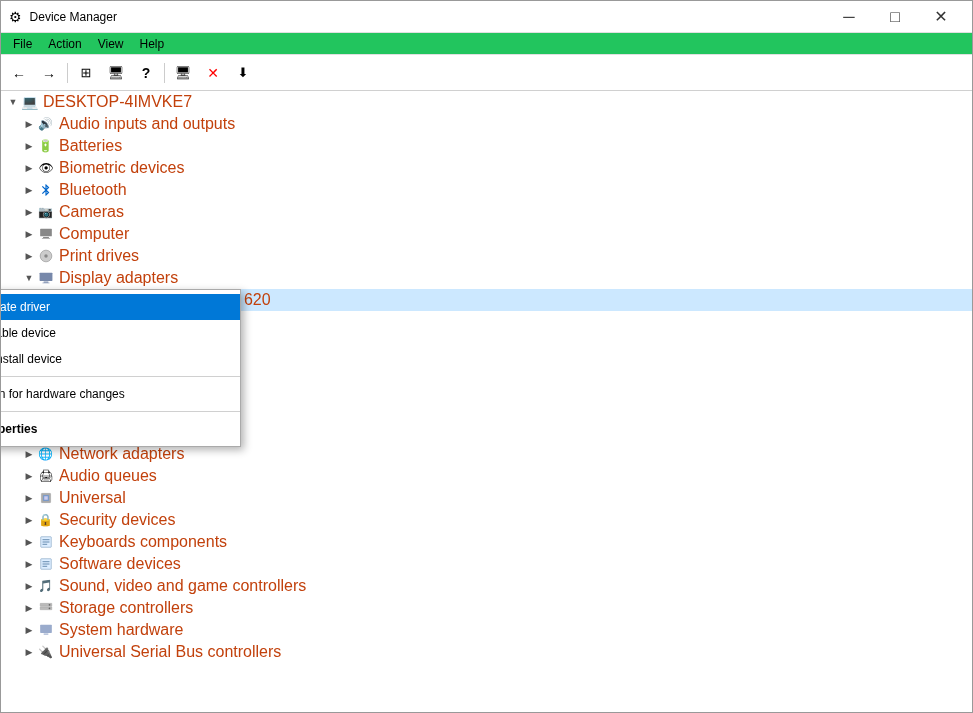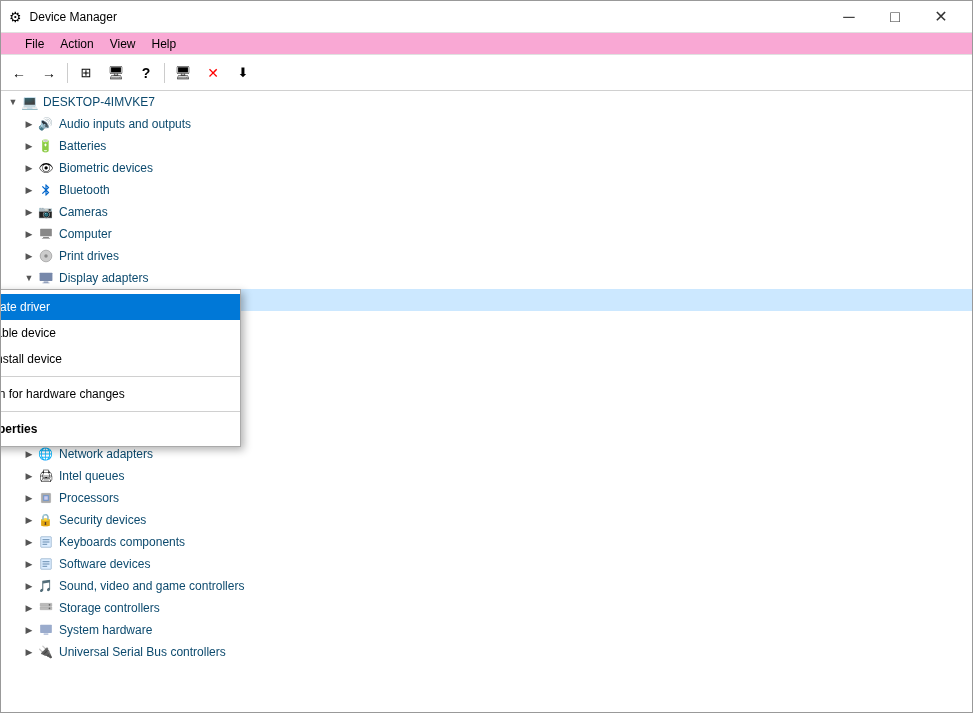--- a/index.html
+++ b/index.html
@@ -51,22 +51,22 @@
       display: flex;
       align-items: center;
       justify-content: center;
       font-size: 16px;
       color: #333;
     }
     .menu-bar {
       height: 22px;
       display: flex;
       align-items: center;
-      padding: 0 16px;
-      background: #f9a8d4;
+      padding: 0 4px;
+      background: #22c55e;
       border-bottom: 1px solid #e0e0e0;
     }
     .menu-item {
       padding: 2px 8px;
       cursor: pointer;
       font-size: 12px;
     }
     .toolbar {
       height: 36px;
       display: flex;
@@ -127,22 +127,22 @@
     .item-icon {
       width: 18px;
       height: 18px;
       margin-right: 4px;
       display: flex;
       align-items: center;
       justify-content: center;
       flex-shrink: 0;
     }
     .item-label {
-      font-size: 12px;
-      color: #0c4a6e;
+      font-size: 16px;
+      color: #c2410c;
     }
     .context-menu {
       position: absolute;
       top: 310px;
       left: 220px;
       width: 280px;
       background: #fff;
       border: 1px solid #aaa;
       box-shadow: 3px 3px 8px rgba(0,0,0,0.3);
       z-index: 100;
@@ -425,33 +425,33 @@
             <span style="font-size:12px;">🌐</span>
           </div>
         <span class="item-label">Network adapters</span>
       </div>
 
       <div class="tree-item" style="padding-left:20px;">
         <div class="expand-arrow">▶</div>
         <div class="item-icon">
             <span style="font-size:12px;">🖨</span>
           </div>
-        <span class="item-label">Intel queues</span>
+        <span class="item-label">Audio queues</span>
       </div>
 
       <div class="tree-item" style="padding-left:20px;">
         <div class="expand-arrow">▶</div>
         <div class="item-icon">
           <svg width="14" height="14" viewBox="0 0 24 24">
               <rect x="4" y="4" width="16" height="16" rx="1" fill="#aaa" stroke="#888" stroke-width="0.5"></rect>
               <rect x="7" y="7" width="10" height="10" fill="#7799cc"></rect>
               <rect x="9" y="9" width="6" height="6" fill="#cce"></rect>
             </svg>
         </div>
-        <span class="item-label">Processors</span>
+        <span class="item-label">Universal</span>
       </div>
 
       <div class="tree-item" style="padding-left:20px;">
         <div class="expand-arrow">▶</div>
         <div class="item-icon">
             <span style="font-size:12px;">🔒</span>
           </div>
         <span class="item-label">Security devices</span>
       </div>
 

